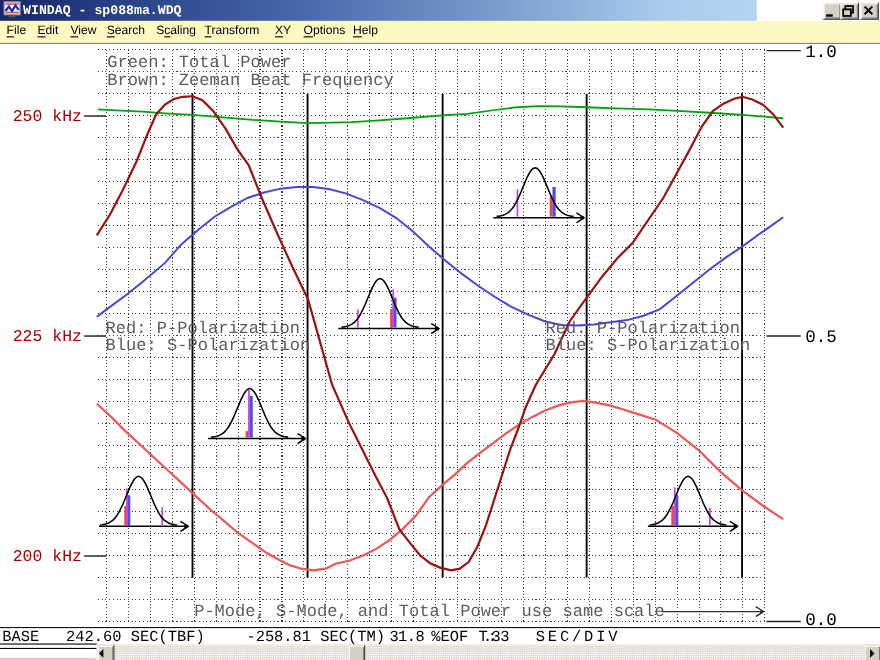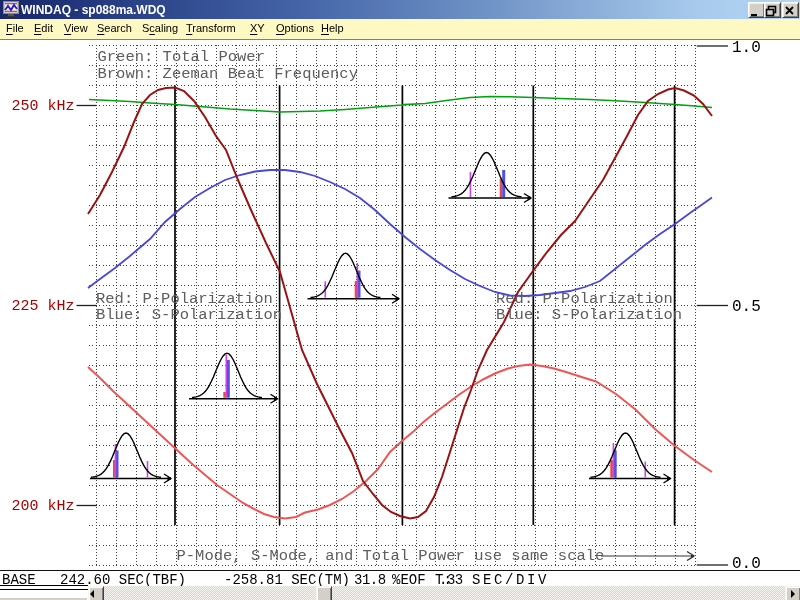--- a/index.html
+++ b/index.html
@@ -1,15 +1,15 @@
 <!DOCTYPE html>
 <html><head><meta charset="utf-8"><style>
 html,body{margin:0;padding:0;}
 #win{position:relative;width:800px;height:600px;background:#fff;overflow:hidden;font-family:"Liberation Sans",sans-serif;}
-#title{position:absolute;left:0;top:0;width:800px;height:19px;background:linear-gradient(90deg,#18266b 0%,#2c4488 18%,#4565a8 38%,#7295c8 62%,#a9ccee 88%,#b4d4f2 100%);}
+#title{position:absolute;left:0;top:0;width:688px;height:19px;background:linear-gradient(90deg,#18266b 0%,#2c4488 18%,#4565a8 38%,#7295c8 62%,#a9ccee 88%,#b4d4f2 100%);font-family:Liberation Mono, monospace;}
 #title .cap{position:absolute;left:21px;top:2.5px;color:#fff;font-size:12px;font-weight:bold;}
 .tbtn{position:absolute;top:2px;width:15px;height:14px;background:#d4d0c8;border:1px solid;border-color:#fff #404040 #404040 #fff;box-shadow:inset 1px 1px 0 #ecebe5, inset -1px -1px 0 #808080;}
 #menu{position:absolute;left:0;top:19px;width:800px;height:20px;background:#fef9c3;font-size:11px;color:#000;border-bottom:1px solid #808080;}
 #menu span{position:absolute;top:3px;}
 #status{position:absolute;left:0;top:570px;width:800px;height:16px;background:#fff;border-top:1.5px solid #111;font-family:"Liberation Mono",monospace;font-size:14px;color:#000;}
 #status span{position:absolute;top:1px;white-space:pre;}
 #scroll{position:absolute;left:88px;top:586px;width:712px;height:14px;background:#ebe9e3;background-image:conic-gradient(#d8d4cc 25%,#f6f5f2 0 50%,#d8d4cc 0 75%,#f6f5f2 0);background-size:2px 2px;}
 .sbtn{position:absolute;top:0;width:14px;height:14px;background:#d4d0c8;border:1px solid;border-color:#f4f3ef #404040 #404040 #f4f3ef;box-shadow:inset 1px 1px 0 #fff, inset -1px -1px 0 #808080;}
 .tri{position:absolute;width:0;height:0;border:4px solid transparent;}
 u{text-decoration:underline;text-underline-offset:1.5px;}
@@ -185,21 +185,21 @@
 <text x="732" y="568" font-size="16" fill="#000" xml:space="preserve">0.0</text>
 </svg>
   <div id="status">
     <span style="left:2px">BASE</span>
     <span style="left:60px">242.60 SEC(TBF)</span>
     <span style="left:224px">-258.81 SEC(TM)</span>
     <span style="left:354px;letter-spacing:-0.5px">31.8</span>
     <span style="left:392px">%EOF</span>
     <span style="left:435px">T:</span>
     <span style="left:439px;letter-spacing:-0.5px">.33</span>
-    <span style="left:472px;letter-spacing:2.6px">SEC/DIV</span>
+    <span style="left:487px;letter-spacing:2.6px">SEC/DIV</span>
   </div>
   <div style="position:absolute;left:0;top:585.3px;width:88px;height:1.2px;background:#000"></div>
   <div style="position:absolute;left:0;top:589px;width:88px;height:1.3px;background:#000"></div>
   <div style="position:absolute;left:0;top:590.3px;width:87px;height:7.2px;background:#fff"></div>
   <div style="position:absolute;left:0;top:597.5px;width:87px;height:2.5px;background:#d4d0c8"></div>
   <div id="scroll">
     <div class="sbtn" style="left:0">
         <div class="tri" style="left:1px;top:3px;border-right-color:#000;border-left-width:0"></div>
       </div>
     <div class="sbtn" style="left:228px;border-color:#f4f3ef #404040 #404040 #f4f3ef"></div>

